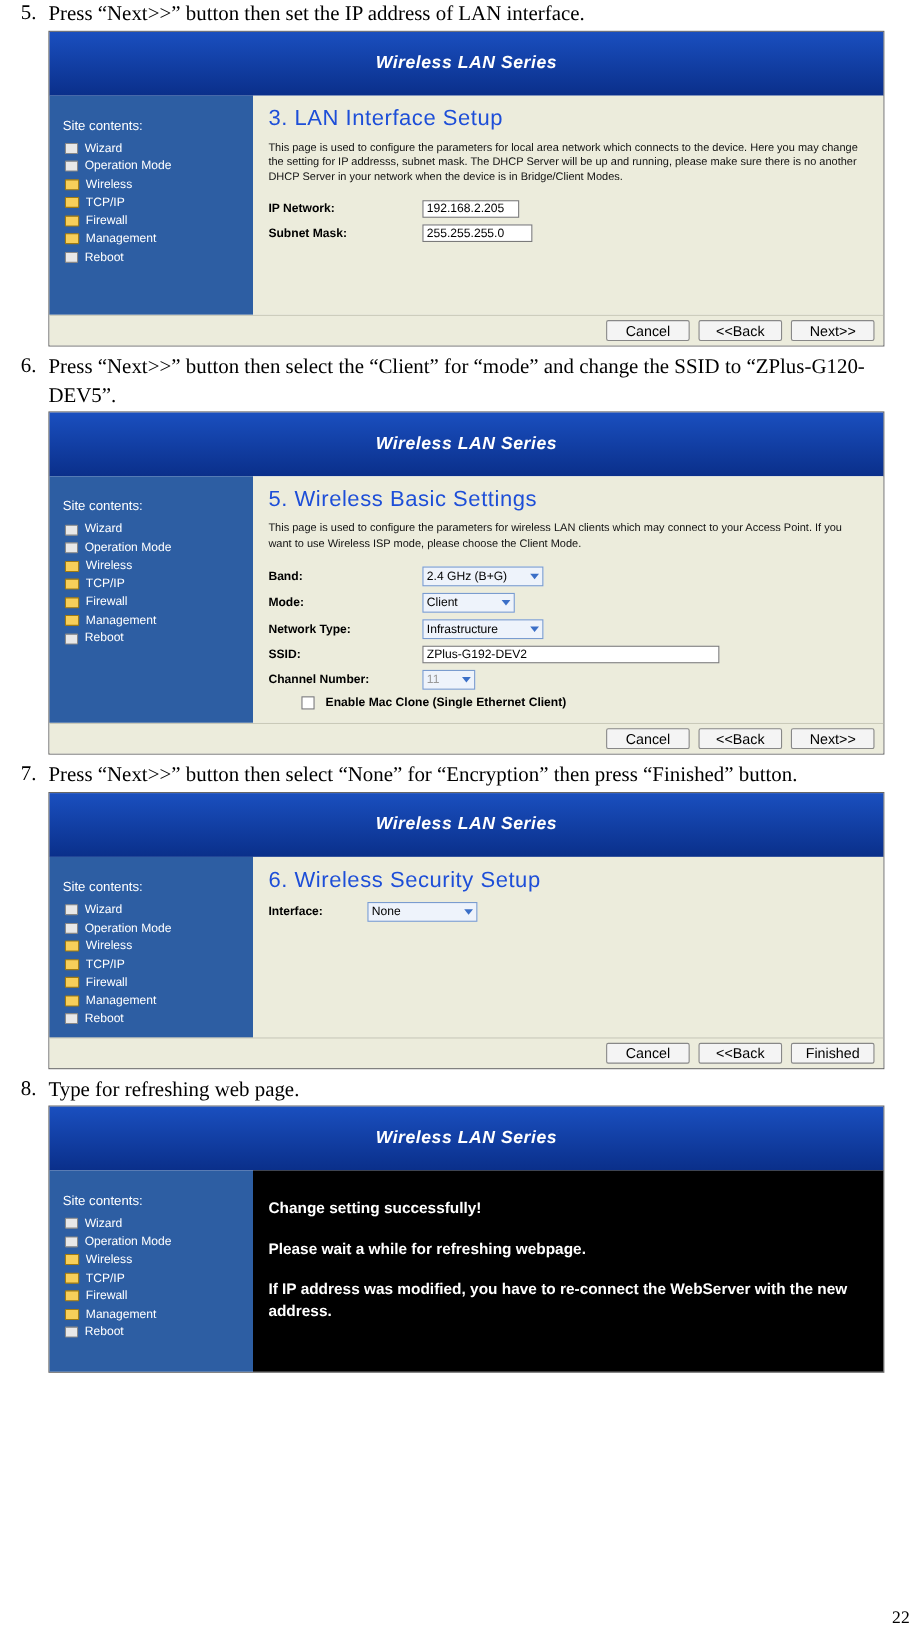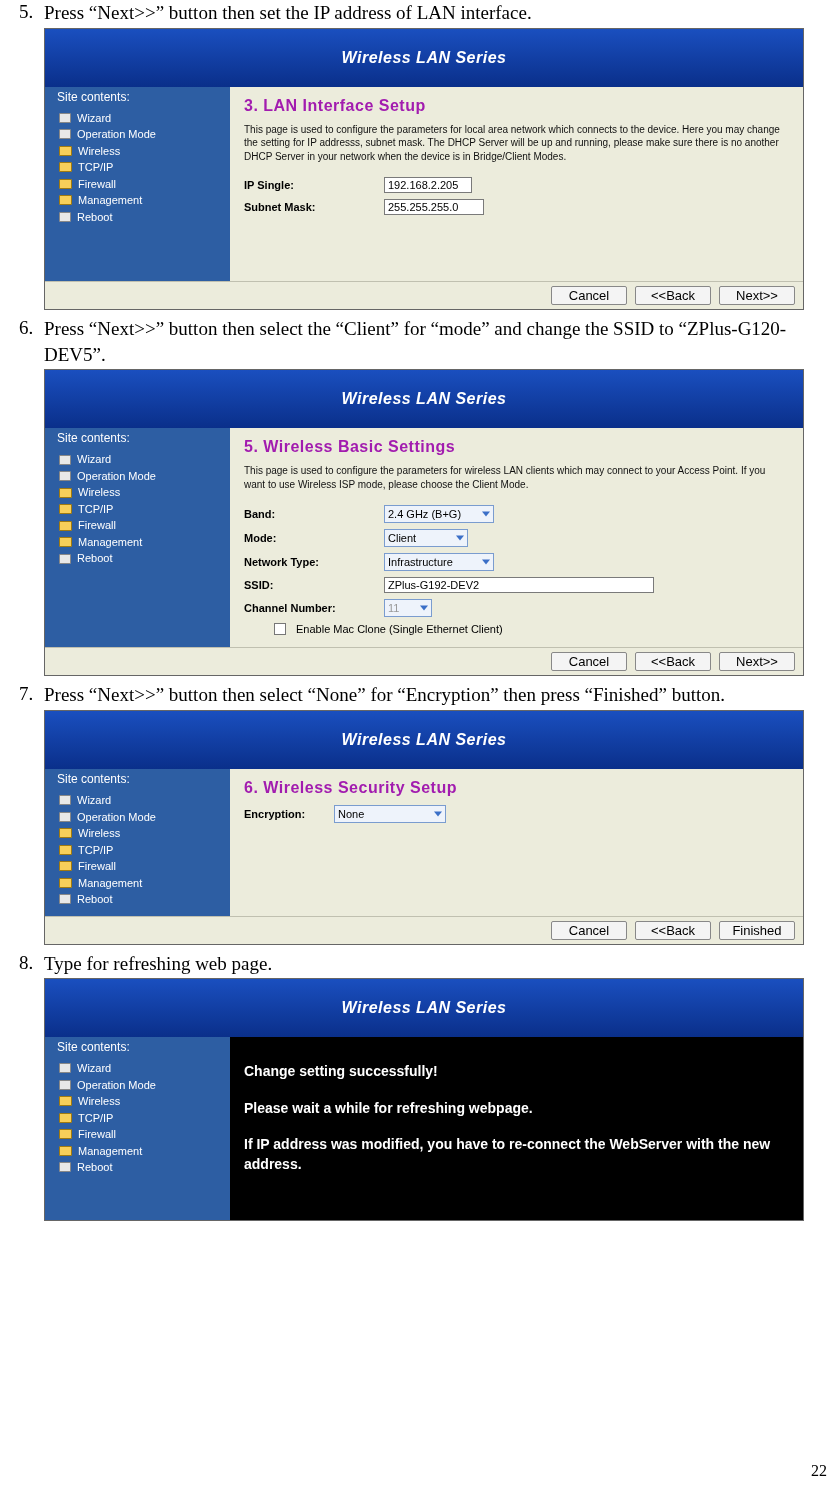--- a/index.html
+++ b/index.html
@@ -33,21 +33,21 @@
     font-size: 16px;
     letter-spacing: 0.5px;
   }
   .app-body { display: flex; min-height: 100px; }
   .sidebar {
     width: 185px;
     background: #2d5ea3;
     color: #fff;
     font-family: Arial, sans-serif;
     font-size: 11px;
-    padding: 3px 0 8px 10px;
+    padding: 20px 0 8px 10px;
     flex-shrink: 0;
   }
   .sidebar .side-title {
     font-size: 12px;
     margin-bottom: 6px;
     padding-left: 2px;
   }
   .sidebar ul { list-style: none; padding-left: 4px; }
   .sidebar li {
     display: flex;
@@ -73,23 +73,23 @@
   }
   .content {
     flex: 1;
     background: #ececdc;
     padding: 10px 14px 12px 14px;
     font-family: Arial, sans-serif;
     position: relative;
   }
   .content.black-bg { background: #000; color:#fff; padding: 24px 14px 30px 14px; }
   .section-title {
-    color: #a21caf;
-    font-weight: bold;
-    font-size: 16px;
+    color: #1d4ed8;
+    font-weight: normal;
+    font-size: 20px;
     letter-spacing: 0.5px;
     margin-bottom: 8px;
   }
   .section-desc {
     font-size: 10px;
     line-height: 1.35;
     margin-bottom: 14px;
     color: #111;
   }
   .form-row { display: flex; align-items: center; margin-bottom: 6px; font-size: 11px; }
@@ -131,21 +131,21 @@
     font-size: 13px;
     background: #f4f4f4;
     border: 1px solid #888;
     border-radius: 2px;
     padding: 1px 0;
     min-width: 76px;
     text-align: center;
   }
   .checkbox-row {
     display:flex; align-items:center; gap:10px;
-    font-size:11px; font-weight:normal; margin-top:4px;
+    font-size:11px; font-weight:bold; margin-top:4px;
     padding-left:30px;
   }
   .chk { width:12px;height:12px;border:1px solid #777;background:#fff; }
   .success-text p{
     font-family: Arial, sans-serif;
     font-size:14px;
     font-weight:bold;
     color:#fff;
     margin-bottom:16px;
     line-height:1.45;
@@ -203,21 +203,21 @@
             <li>
                 <span class="ico-file"></span>
                 <span>Reboot</span>
               </li>
           </ul>
         </div>
         <div class="content">
           <div class="section-title">3. LAN Interface Setup</div>
           <div class="section-desc">This page is used to configure the parameters for local area network which connects to the device. Here you may change the setting for IP addresss, subnet mask. The DHCP Server will be up and running, please make sure there is no another DHCP Server in your network when the device is in Bridge/Client Modes.</div>
           <div class="form-row">
-            <span class="lbl">IP Single:</span>
+            <span class="lbl">IP Network:</span>
             <input type="text" style="width: 88px;" value="192.168.2.205">
           </div>
           <div class="form-row">
             <span class="lbl">Subnet Mask:</span>
             <input type="text" style="width: 100px;" value="255.255.255.0">
           </div>
           <div style="height:48px"></div>
         </div>
       </div>
       <div class="btn-bar">
@@ -343,22 +343,22 @@
               </li>
             <li>
                 <span class="ico-file"></span>
                 <span>Reboot</span>
               </li>
           </ul>
         </div>
         <div class="content">
           <div class="section-title">6. Wireless Security Setup</div>
           <div class="form-row">
-            <span class="lbl" style="width:90px">Encryption:</span>
-            <span class="fake-select" style="width:112px">None</span>
+            <span class="lbl" style="width:90px">Interface:</span>
+            <span class="fake-select" style="width:100px">None</span>
           </div>
           <div style="height:70px"></div>
         </div>
       </div>
       <div class="btn-bar">
         <div class="btn">Cancel</div>
         <div class="btn">&lt;&lt;Back</div>
         <div class="btn">Finished</div>
       </div>
     </div>

